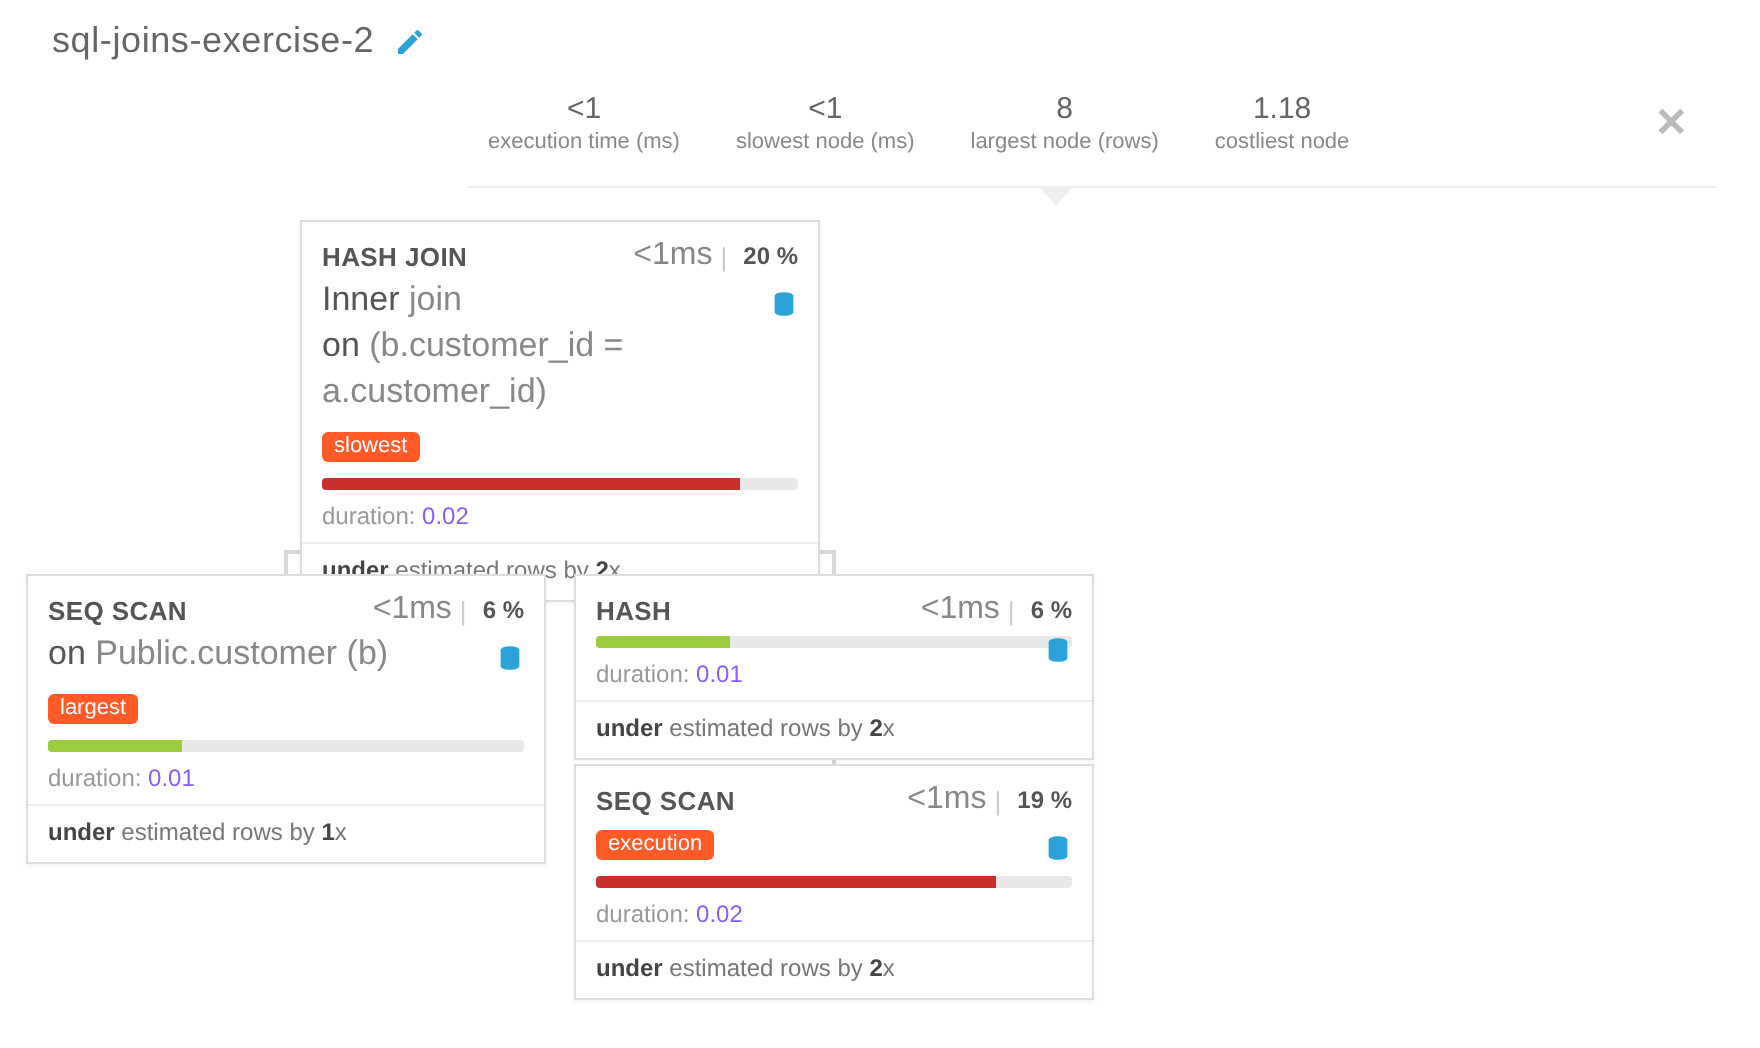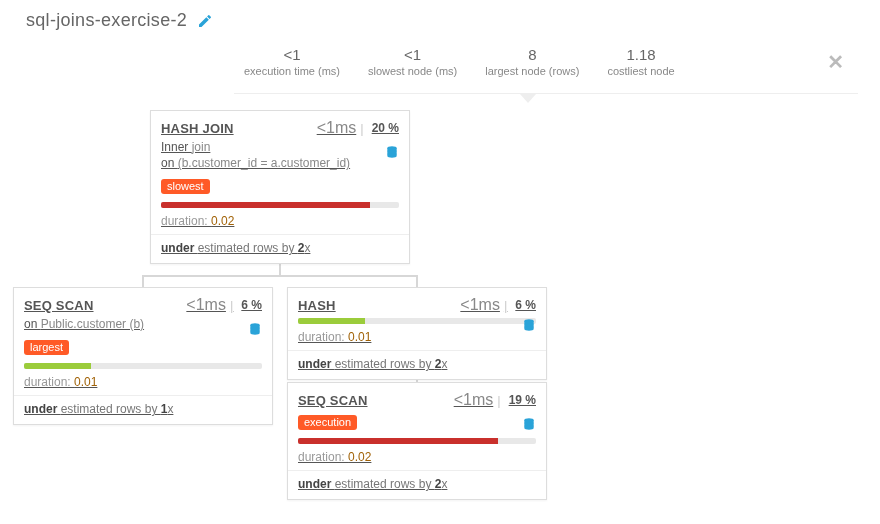--- a/index.html
+++ b/index.html
@@ -15,37 +15,36 @@
   .close-x { margin-left:auto; align-self:center; color:#bbb; font-size:20px; font-weight:bold; cursor:pointer; padding:0 4px;}
   .arrow-down {
     position:absolute; top:94px; left:520px; width:0;height:0;
     border-left:8px solid transparent; border-right:8px solid transparent; border-top:9px solid #eee;
   }
 
   .canvas { position:absolute; left:0; top:0; width:880px; height:524px; }
   .node {
     position:absolute; width:260px; background:#fff; border:1px solid #ddd;
     box-shadow: 0 1px 2px rgba(0,0,0,.05);
-    text-decoration: underline;
   }
   .node-head { display:flex; align-items:center; padding:8px 10px 2px 10px; }
   .node-title { font-weight:bold; font-size:13px; color:#555; letter-spacing:.2px;}
   .node-time  { margin-left:auto; font-size:16px; color:#888;}
   .node-pct   { font-size:12px; color:#555; margin-left:4px;}
   .pipe       { color:#ccc; margin:0 4px;}
-  .node-sub   { padding: 0 10px 4px 10px; font-size:12px; color:#888; line-height:1.35;}
+  .node-sub   { padding: 0 10px 4px 10px; font-size:17px; color:#888; line-height:1.35;}
   .node-sub .kw { color:#555;}
   .db-icon { position:absolute; right:10px; top:34px; width:14px; height:14px; color:#2aa3d8;}
   .node-hash .db-icon { top:40px; }
   .badge { display:inline-block; background:#ff5a27; color:#fff; font-size:11px; border-radius:3px; padding:1px 6px 2px 6px; margin:4px 0 2px 10px; }
   .bar-wrap { margin:6px 10px 2px 10px; height:6px; background:#e8e8e8; border-radius:2px; overflow:hidden;}
   .bar { height:100%; background:#9bcc3b;}
   .bar.red { background:#c9302c;}
   .dur { padding:4px 10px 6px 10px; font-size:12px; color:#999;}
-  .dur .v { color:#a16207;}
+  .dur .v { color:#8b5cf6;}
   .divider { height:1px; background:#eee; margin:0;}
   .est { padding:6px 10px 8px 10px; font-size:12px; color:#777;}
   .est b { color:#444;margin-top:16px;}
 
   .conn { position:absolute; background:#d7d7d7; }
   .conn.v { width:2px; }
   .conn.h { height:2px; }
 
   svg { display:block; }
 </style>

